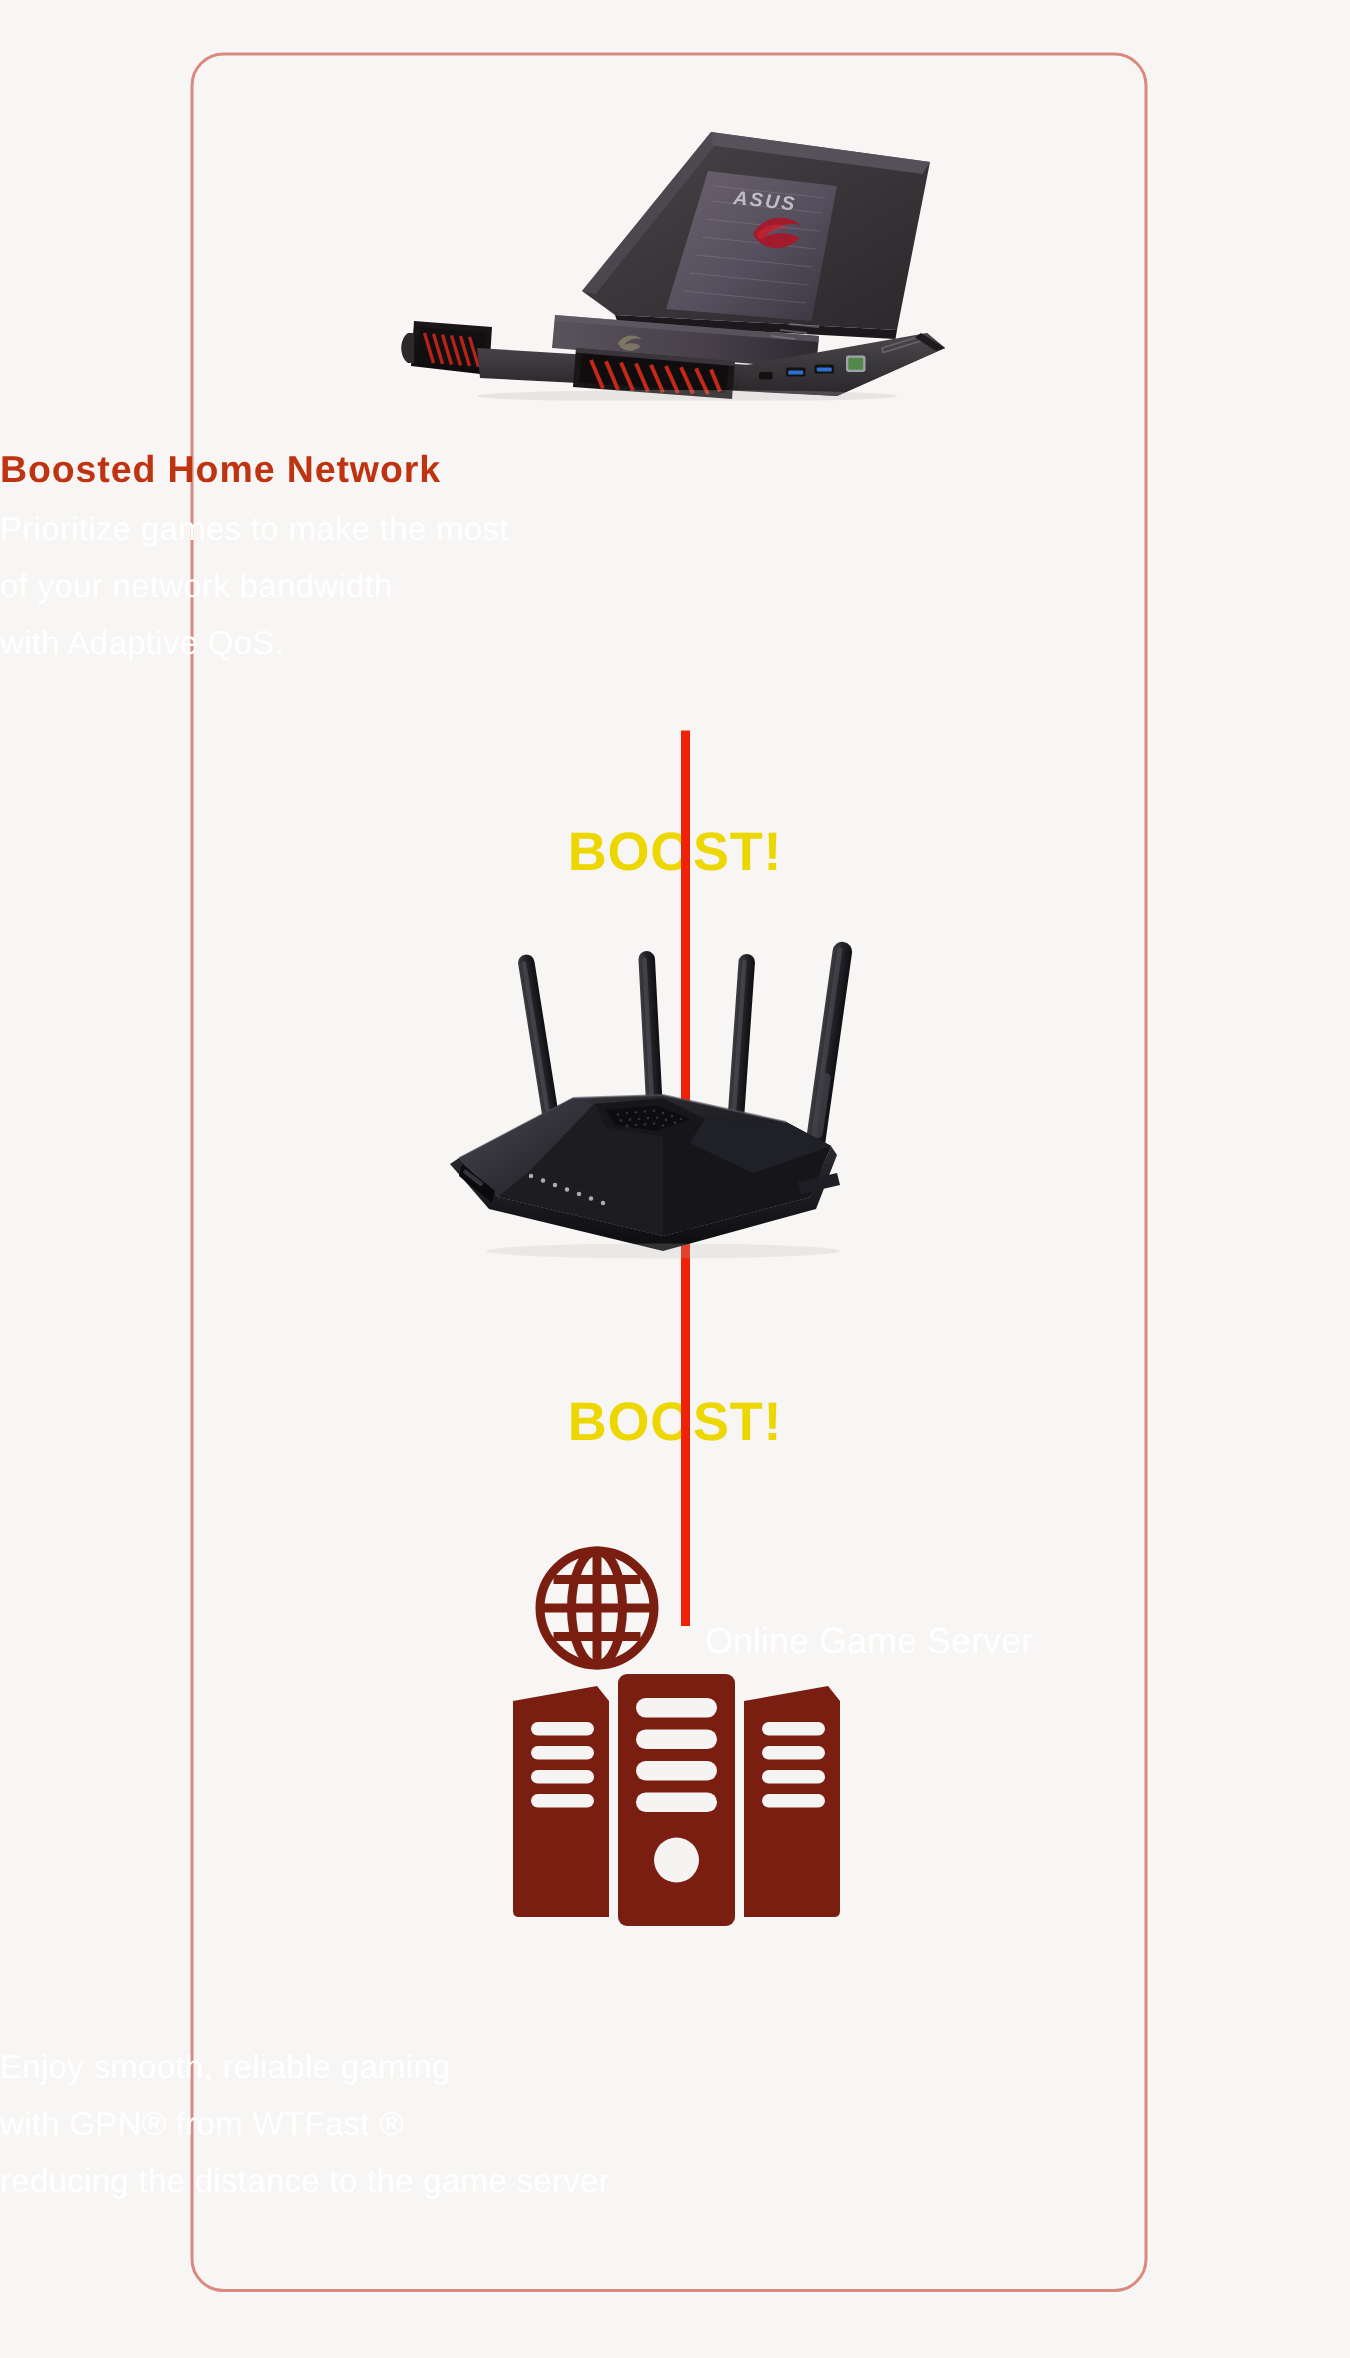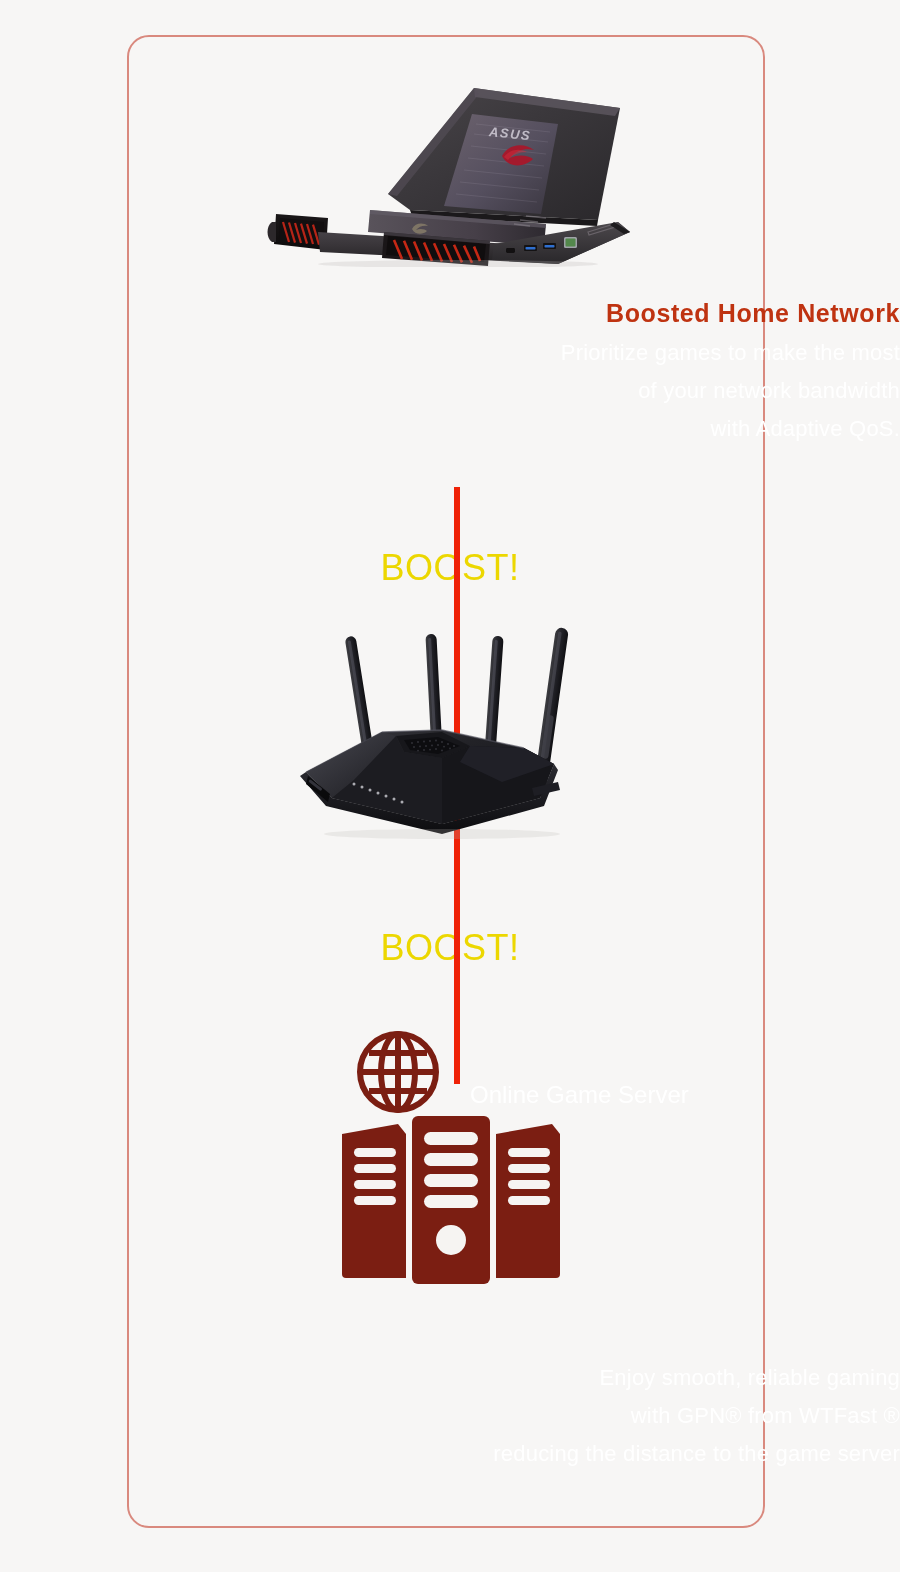--- a/index.html
+++ b/index.html
@@ -90,21 +90,21 @@
     height: 176px;
     z-index: 5;
   }
   .servers-wrap svg { display:block; width:100%; height:100%; }
 
   
   .text-block {
     position: absolute;
     width: 900px;
     left: 0;
-    text-align: right;
+    text-align: left;
     z-index: 4;
   }
 
   .heading {
     color: #bf3311;
     font-size: 25px;
     font-weight: bold;
     letter-spacing: 0.6px;
     line-height: 30px;
     white-space: nowrap;
@@ -120,21 +120,21 @@
   .body-copy .line { display:block; white-space: nowrap; }
 
   
   .boost-label {
     position: absolute;
     width: 900px;
     left: 0;
     text-align: center;
     color: #ecd700;
     font-size: 36px;
-    font-weight: normal;
+    font-weight: bold;
     letter-spacing: 0.5px;
     line-height: 40px;
     z-index: 2;
   }
 
   
   .server-caption {
     position: absolute;
     left: 470px;
     top: 1078px;

